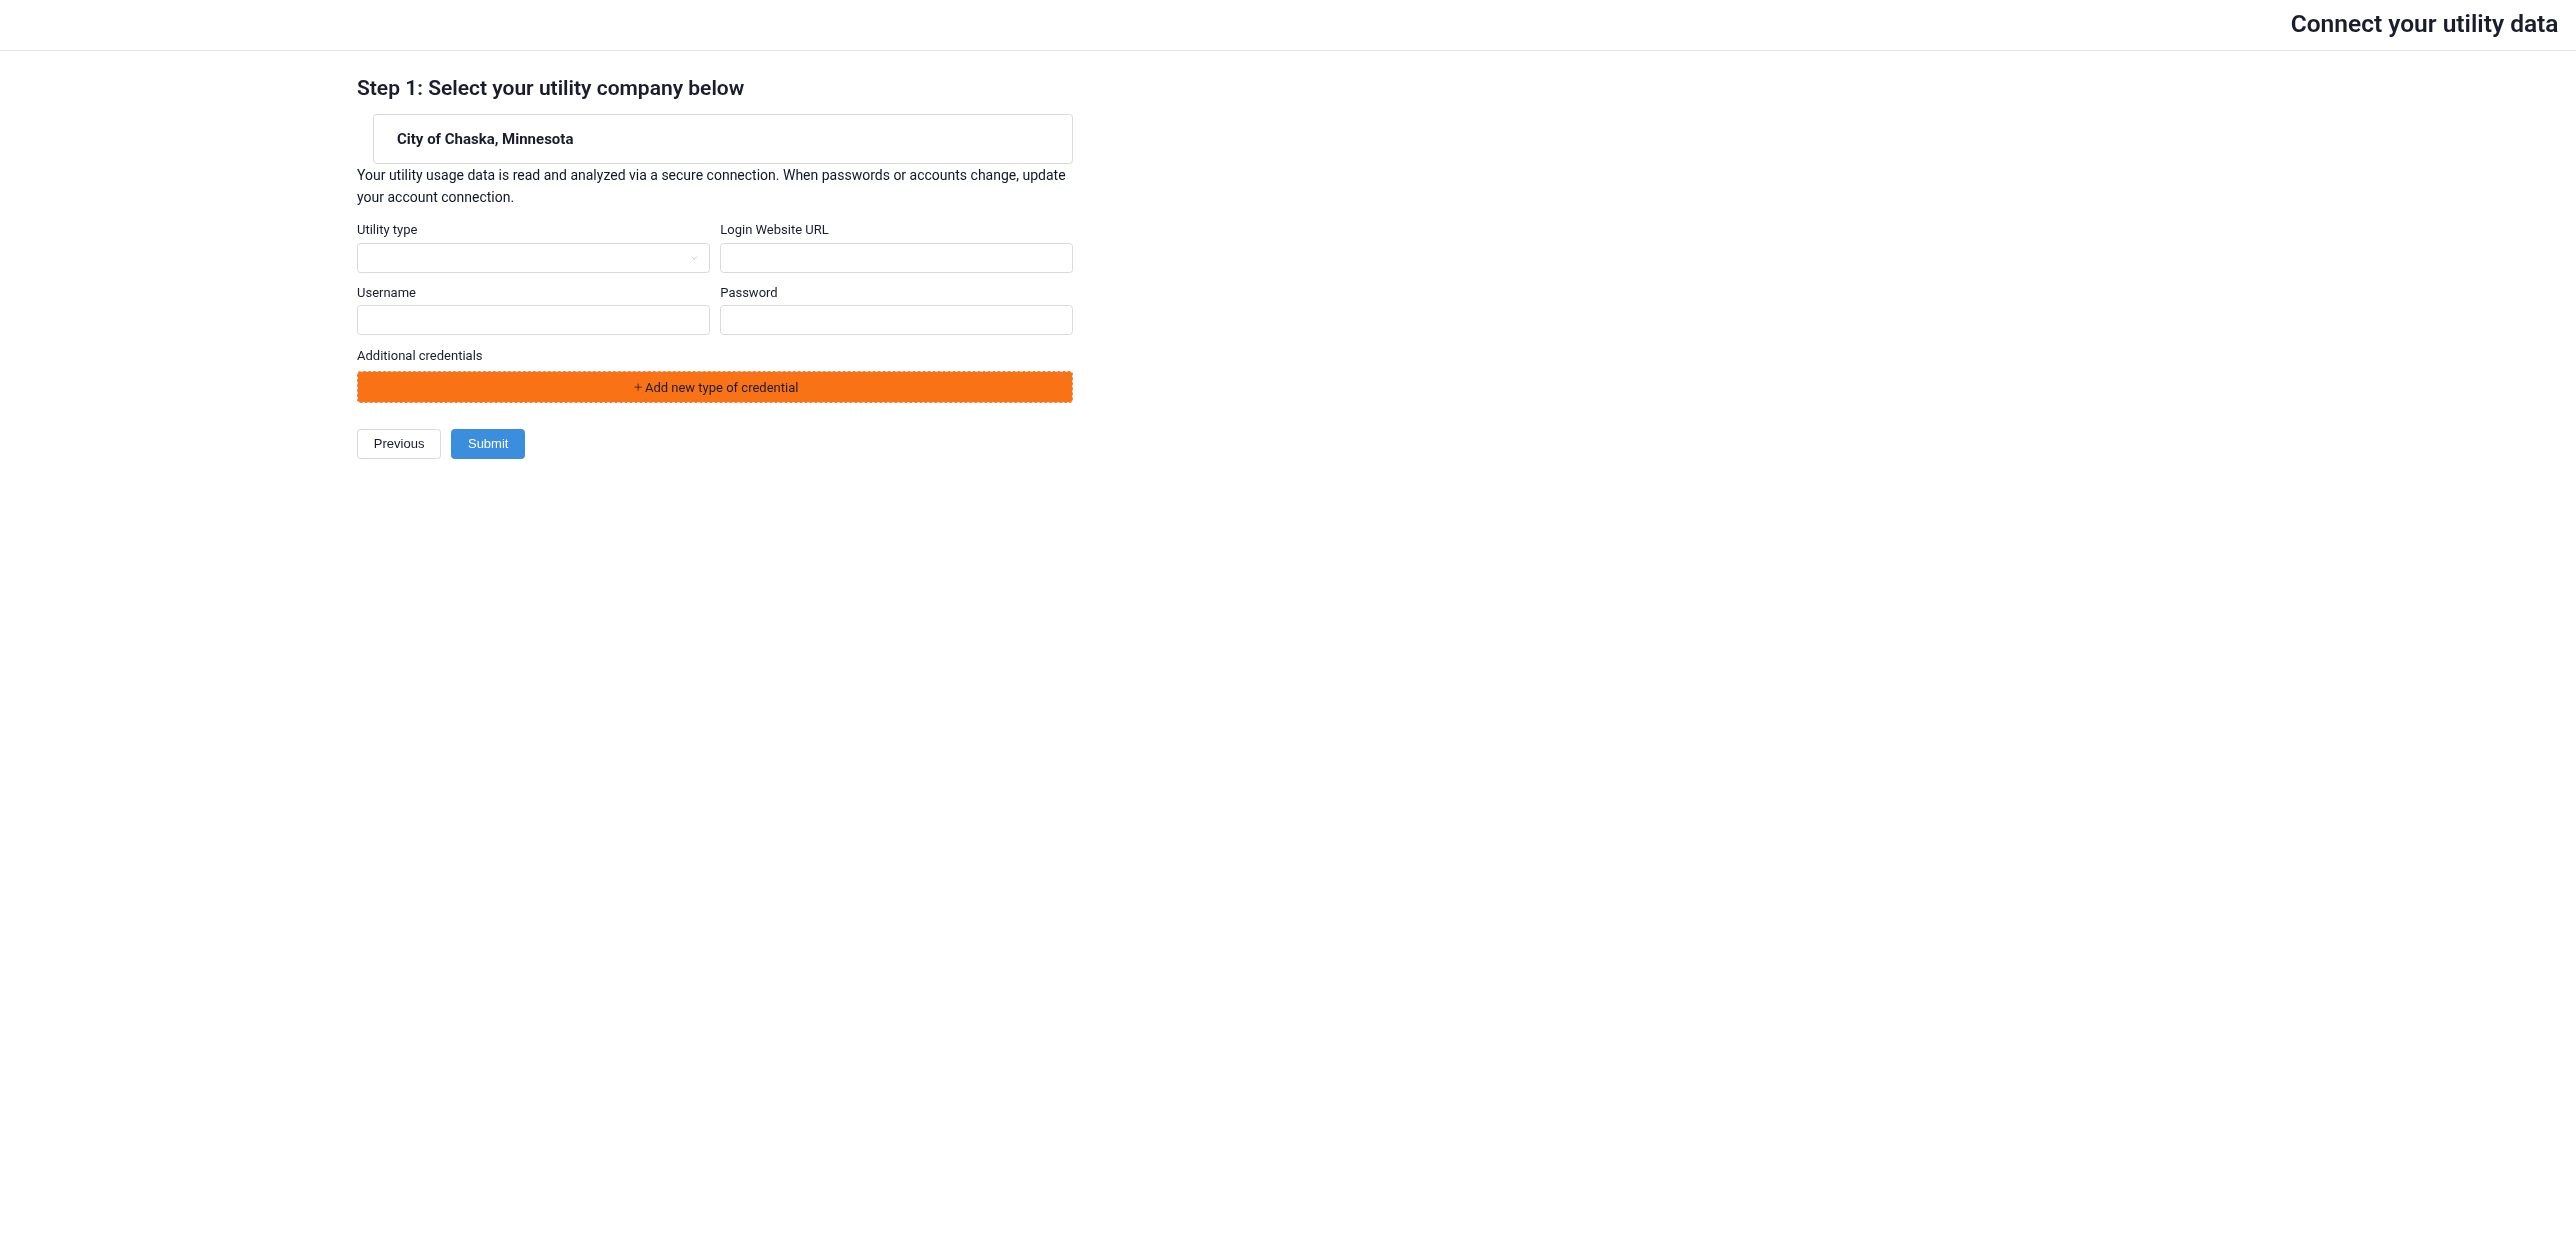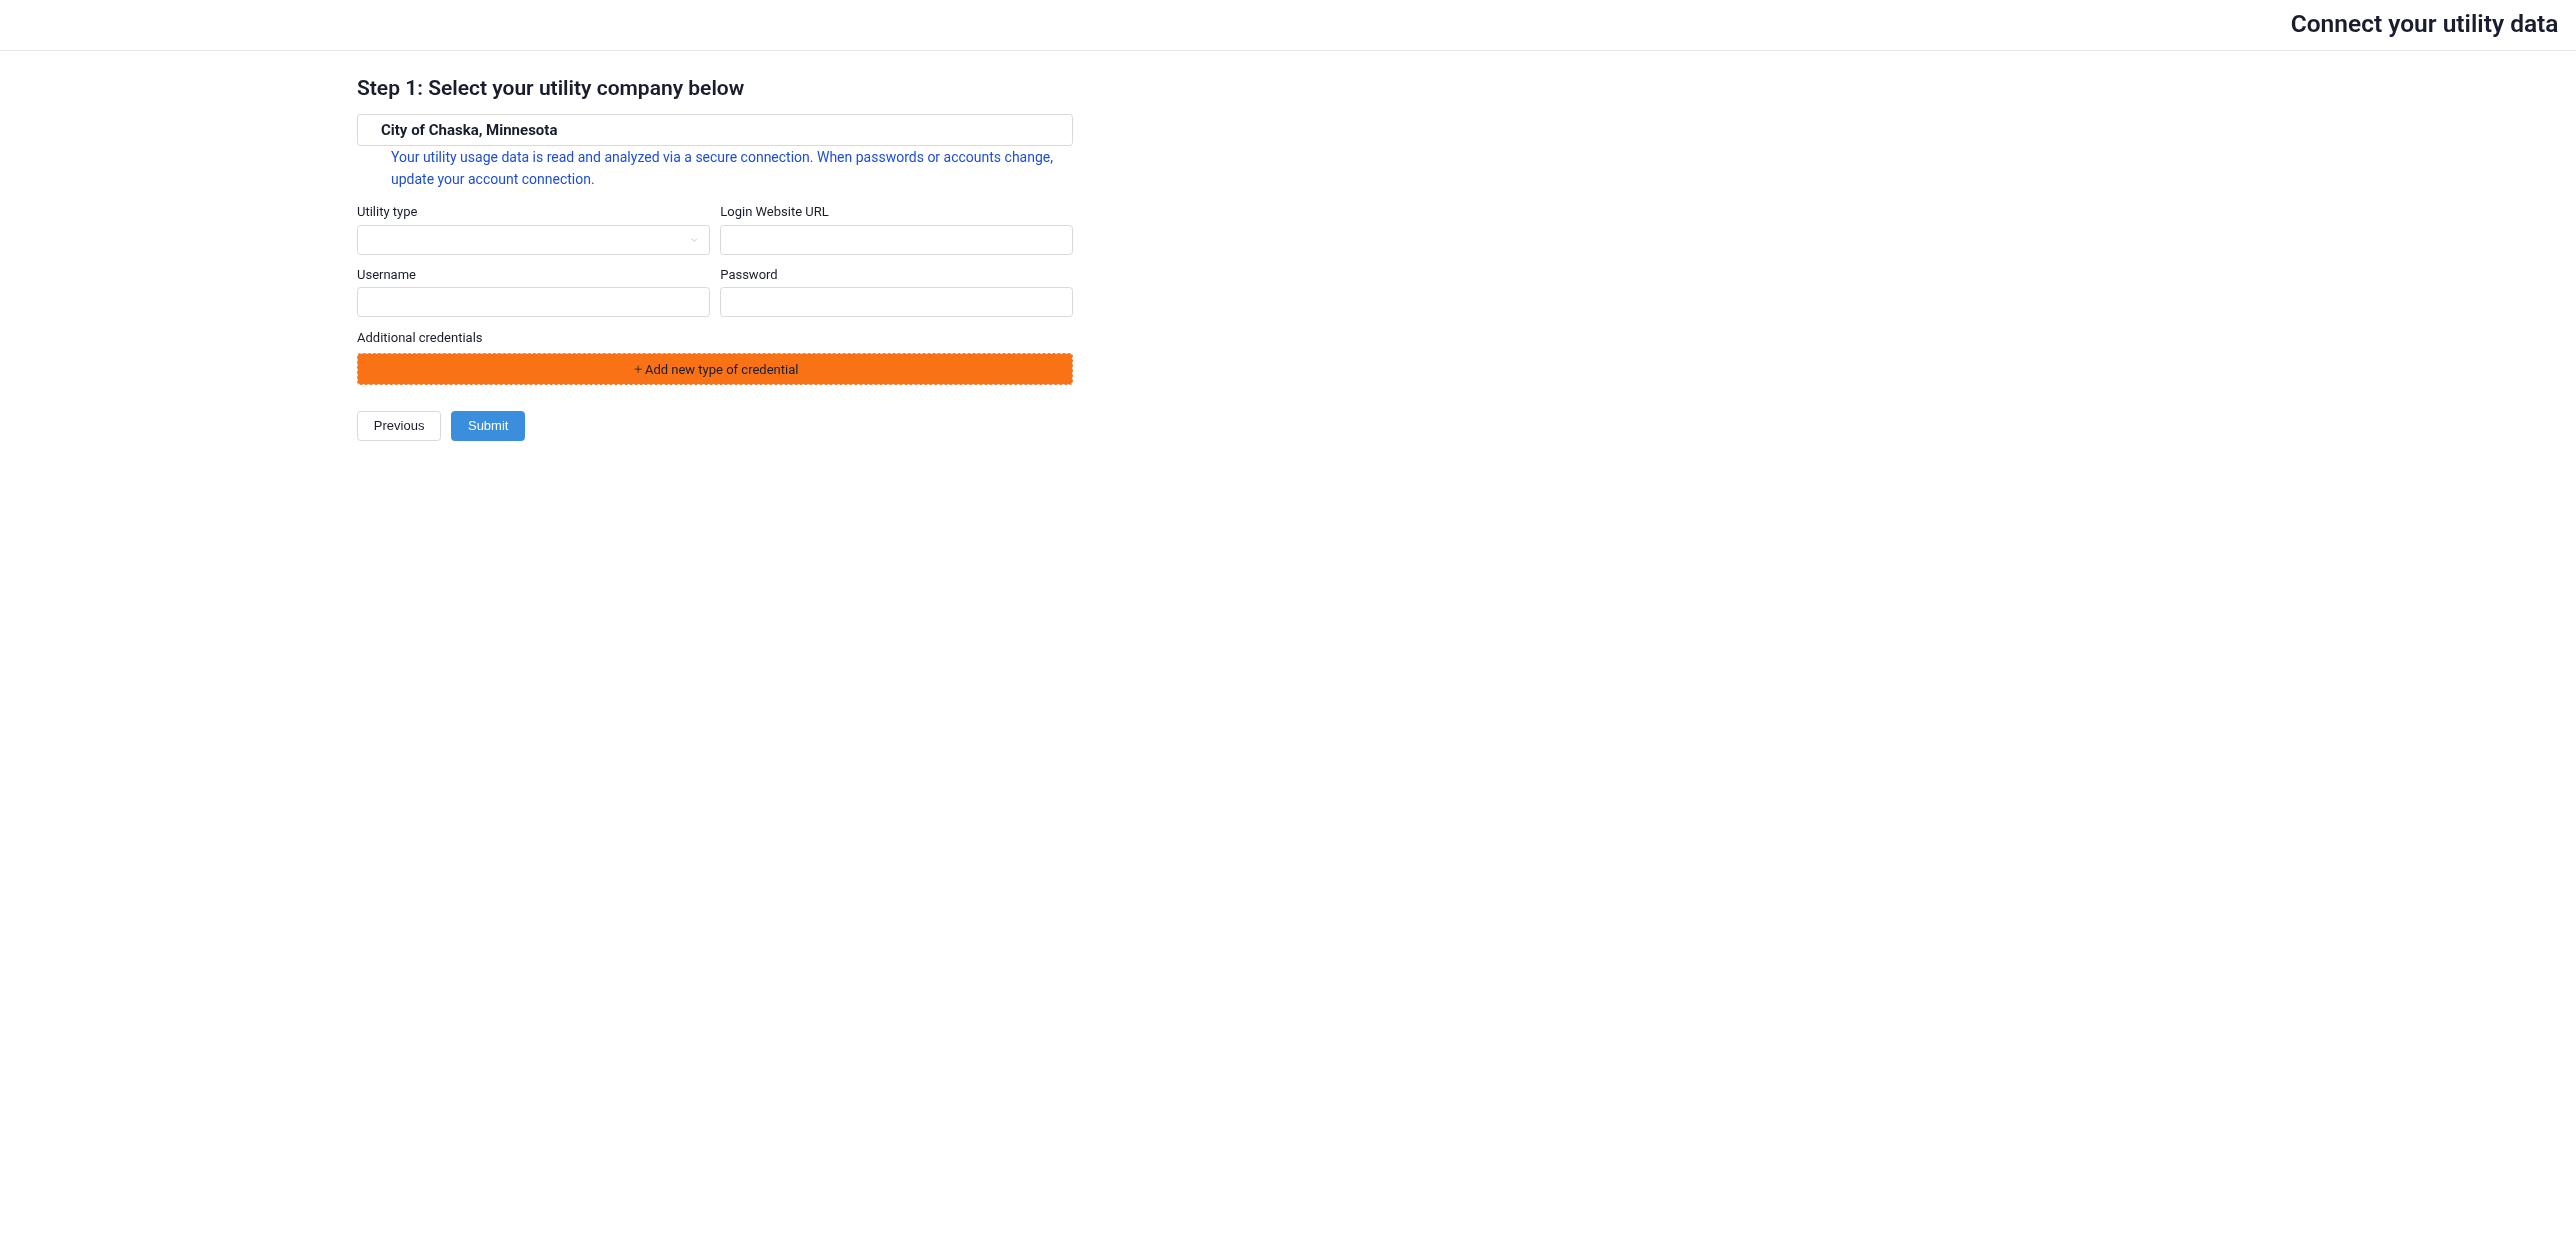--- a/index.html
+++ b/index.html
@@ -34,32 +34,32 @@
       color: #1a1d2e;
       margin-bottom: 14px;
     }
     .step2-title {
       margin-top: 28px;
       margin-bottom: 8.8px;
     }
     .company-box {
       border: 0.9px solid #d9d9d9;
       border-radius: 3.5px;
-      padding: 6px 23px;
+      padding: 15px 23px;
       font-size: 15px;
       font-weight: 700;
       color: #1a1d2e;
       cursor: pointer;
+      margin-left: 16px;
     }
     .description {
       font-size: 14px;
-      color: #1d4ed8;
+      color: #0f172a;
       line-height: 1.6;
       margin-bottom: 14px;
-      margin-left: 34px;
     }
     .form-row {
       display: flex;
       gap: 10.5px;
       margin-bottom: 12.3px;
       justify-content: center;
     }
     .form-field {
       flex: 1;
       display: flex;

